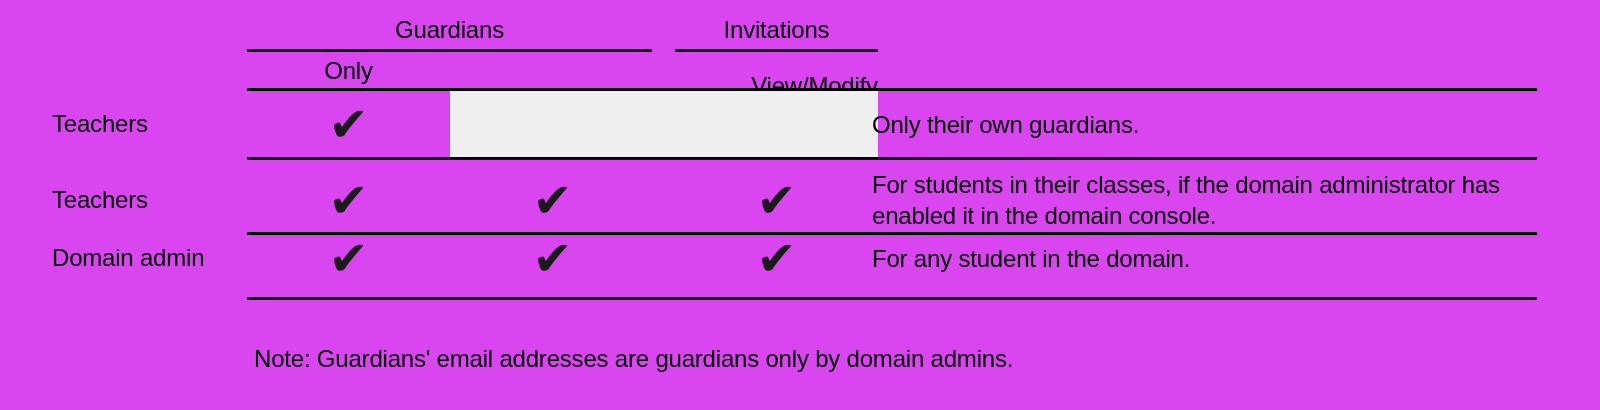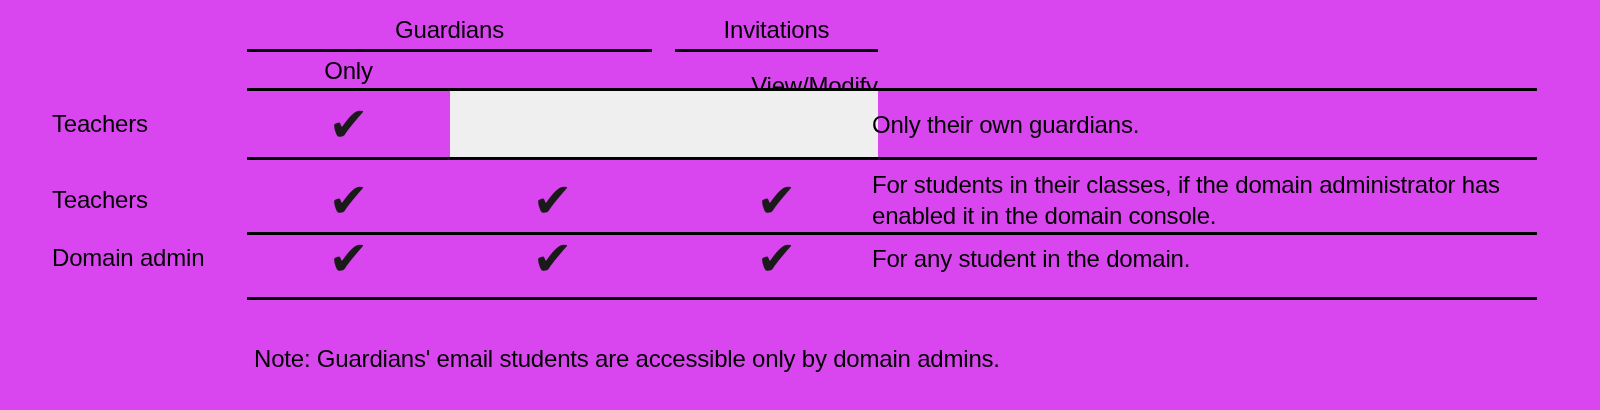--- a/index.html
+++ b/index.html
@@ -185,15 +185,15 @@
       </div>
     <div class="cell c-modify">
         <span class="check">✔</span>
       </div>
     <div class="cell c-viewmodify">
         <span class="check">✔</span>
       </div>
     <div class="note">For any student in the domain.</div>
   </div>
 
-  <div class="footnote">Note: Guardians' email students are accessible only by domain admins.</div>
+  <div class="footnote">Note: Guardians' email addresses are guardians only by domain admins.</div>
 
 </div>
 
 </body></html>

